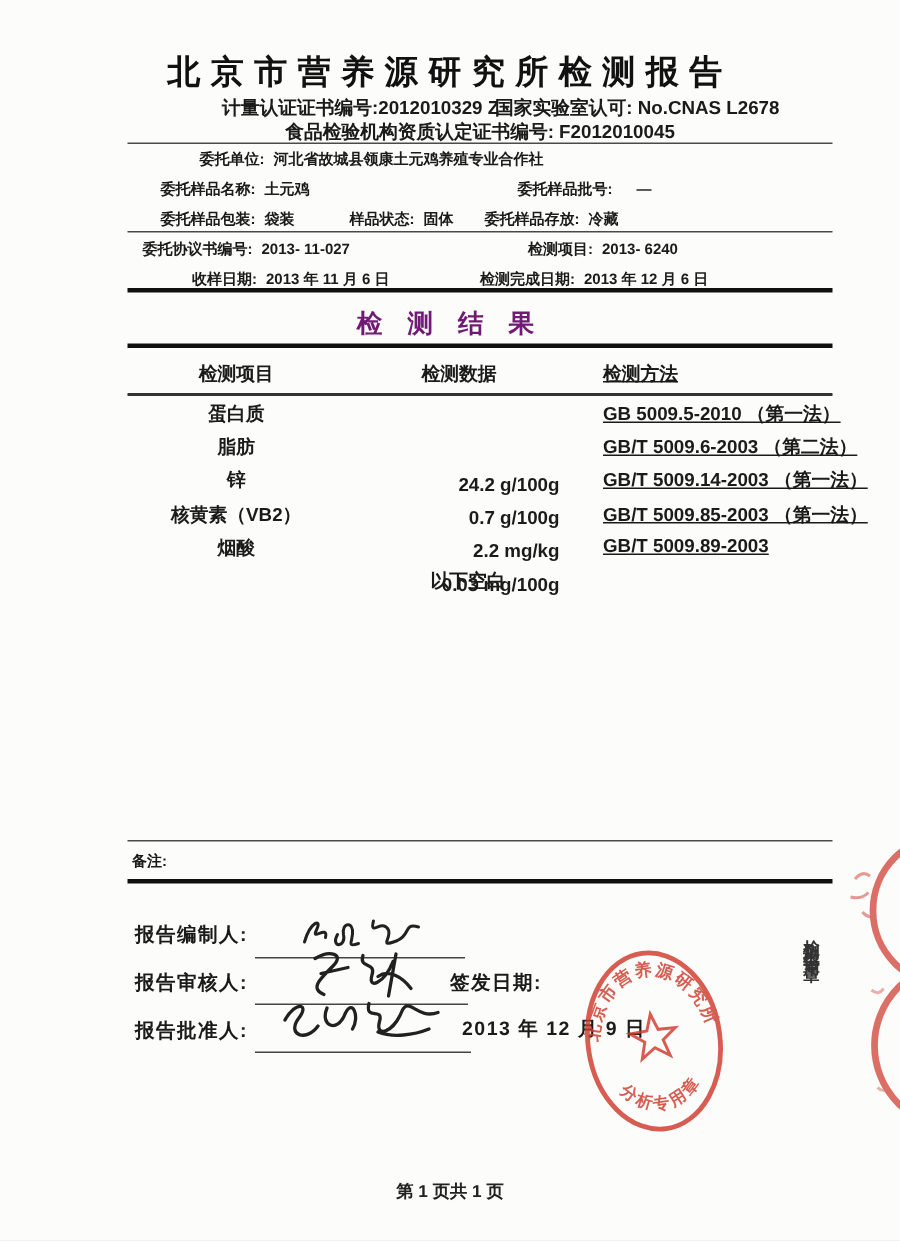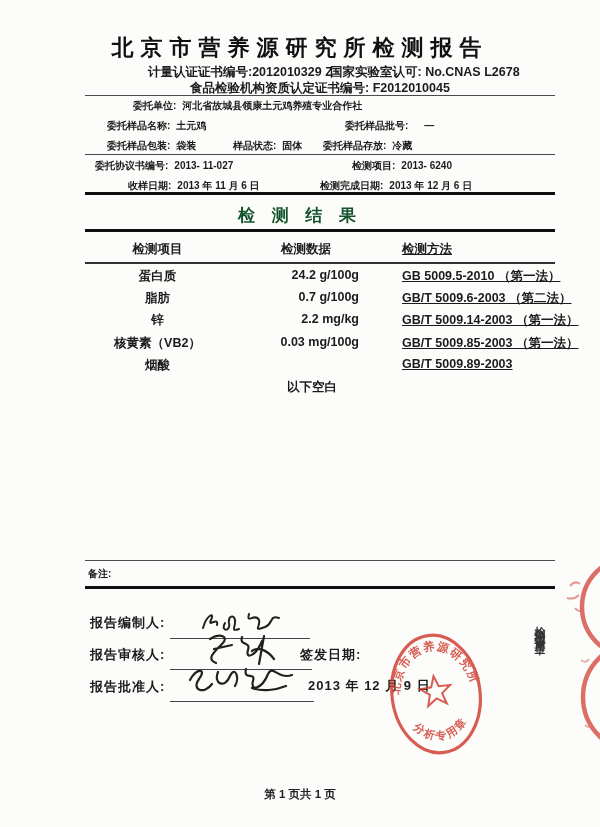--- a/index.html
+++ b/index.html
@@ -16,25 +16,25 @@
   .hline.thick{height:3px;background:#101010;}
   .doc-title{
     left:0;right:0;top:33px;text-align:center;
     font-size:22px;font-weight:900;letter-spacing:7px;color:#111;
   }
   .cert{font-size:12.5px;font-weight:700;}
   .info{font-size:10px;font-weight:700;}
   .info .v{margin-left:6px;font-weight:700;}
   .results-title{
     left:0;right:0;top:204px;text-align:center;
-    font-size:17px;font-weight:800;letter-spacing:6px;color:#14532d;
+    font-size:17px;font-weight:800;letter-spacing:6px;color:#701a75;
   }
   .th,.td{font-size:12.5px;font-weight:700;}
   .col-item{left:85px;width:145px;text-align:center;}
-  .col-val{left:216px;width:143px;text-align:right;}
+  .col-val{left:230px;width:143px;text-align:right;margin-top:48px;}
   .col-meth{left:402px;text-decoration:underline;}
   .sig-label{font-size:13px;font-weight:700;letter-spacing:1px;}
   .sig-line{position:absolute;height:1px;background:#444;}
   .side-note{
     font-size:11px;font-weight:600;color:#333;letter-spacing:3px;
     writing-mode:vertical-rl;text-orientation:upright;
   }
   .footer{left:0;right:0;top:787px;text-align:center;font-size:11.5px;font-weight:700;color:#222;}
   svg{display:block;}
 </style>

